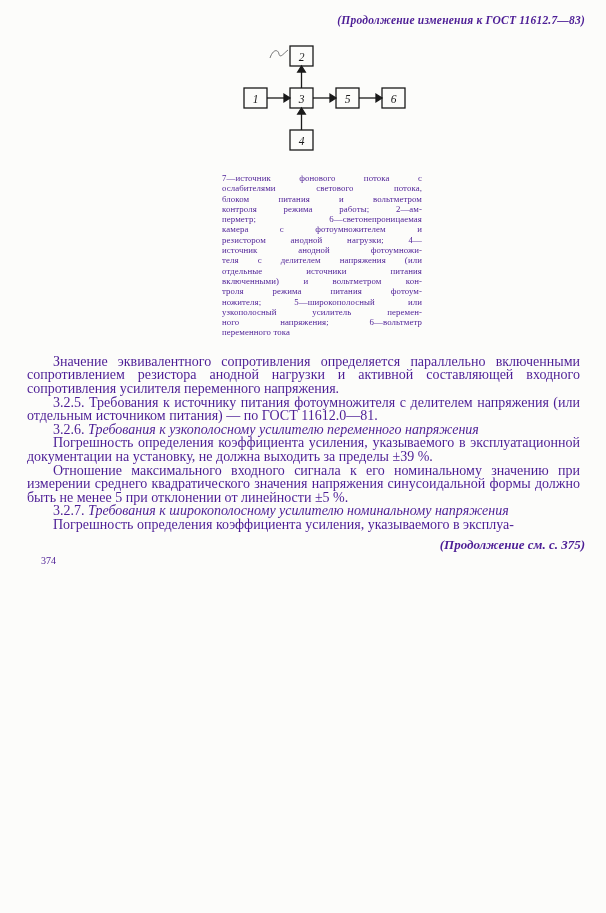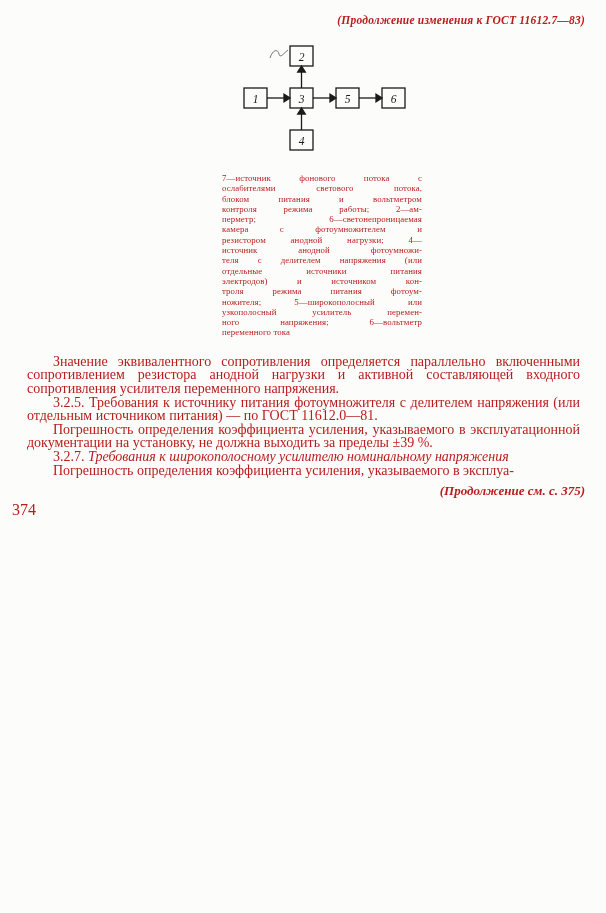--- a/index.html
+++ b/index.html
@@ -3,21 +3,21 @@
 <meta charset="utf-8">
 <style>
   html,body { margin:0; padding:0; }
   body { background:#9a9a9a; }
   .page {
     position: relative;
     width: 606px;
     height: 913px;
     margin: 0 auto;
     background: #fcfcfa;
-    color: #b91c1c;
+    color: #4c1d95;
     font-family: "Liberation Serif", "DejaVu Serif", serif;
     overflow: hidden;
   }
   .header-note {
     padding: 14px 21px 0 0;
     text-align: right;
     font-size: 11.5px;
     font-weight: bold;
     font-style: italic;
     letter-spacing: 0.2px;
@@ -47,22 +47,22 @@
   .para { margin: 0; text-indent: 26px; }
   .para .it { font-style: italic; }
   .continuation-note {
     margin: 6px 21px 0 0;
     text-align: right;
     font-size: 13px;
     font-weight: bold;
     font-style: italic;
   }
   .page-number {
-    margin: 2px 0 0 12px;
-    font-size: 16px;
+    margin: 2px 0 0 41px;
+    font-size: 10px;
   }
 </style>
 </head>
 <body>
 
 <div class="page">
 
   <div class="header-note">(Продолжение изменения к ГОСТ 11612.7—83)</div>
 
   <div class="diagram-wrap">
@@ -105,32 +105,34 @@
       <div class="legend-line">7—источник фонового потока с</div>
       <div class="legend-line">ослабителями светового потока,</div>
       <div class="legend-line">блоком питания и вольтметром</div>
       <div class="legend-line">контроля режима работы; 2—ам-</div>
       <div class="legend-line">перметр; 6—светонепроницаемая</div>
       <div class="legend-line">камера с фотоумножителем и</div>
       <div class="legend-line">резистором анодной нагрузки; 4—</div>
       <div class="legend-line">источник анодной фотоумножи-</div>
       <div class="legend-line">теля с делителем напряжения (или</div>
       <div class="legend-line">отдельные источники питания</div>
-      <div class="legend-line">электродов) и источником кон-</div>
+      <div class="legend-line">включенными) и вольтметром кон-</div>
       <div class="legend-line">троля режима питания фотоум-</div>
       <div class="legend-line">ножителя; 5—широкополосный или</div>
       <div class="legend-line">узкополосный усилитель перемен-</div>
       <div class="legend-line">ного напряжения; 6—вольтметр</div>
       <div class="legend-line last">переменного тока</div>
     </div>
 
   <div class="body-text">
       <p class="para"><span>Значение эквивалентного сопротивления определяется параллельно включенными сопротивлением резистора анодной нагрузки и активной составляющей входного сопротивления усилителя переменного напряжения.</span></p>
       <p class="para"><span>3.2.5. Требования к источнику питания фотоумножителя с делителем напряжения (или отдельным источником питания) — по ГОСТ 11612.0—81.</span></p>
+      <p class="para"><span>3.2.6. </span><span class="it">Требования к узкополосному усилителю переменного напряжения</span></p>
       <p class="para"><span>Погрешность определения коэффициента усиления, указываемого в эксплуатационной документации на установку, не должна выходить за пределы ±39 %.</span></p>
+      <p class="para"><span>Отношение максимального входного сигнала к его номинальному значению при измерении среднего квадратического значения напряжения синусоидальной формы должно быть не менее 5 при отклонении от линейности ±5 %.</span></p>
       <p class="para"><span>3.2.7. </span><span class="it">Требования к широкополосному усилителю номинальному напряжения</span></p>
       <p class="para"><span>Погрешность определения коэффициента усиления, указываемого в эксплуа-</span></p>
     </div>
 
   <div class="continuation-note">(Продолжение см. с. 375)</div>
 
   <div class="page-number">374</div>
 
 </div>
 

